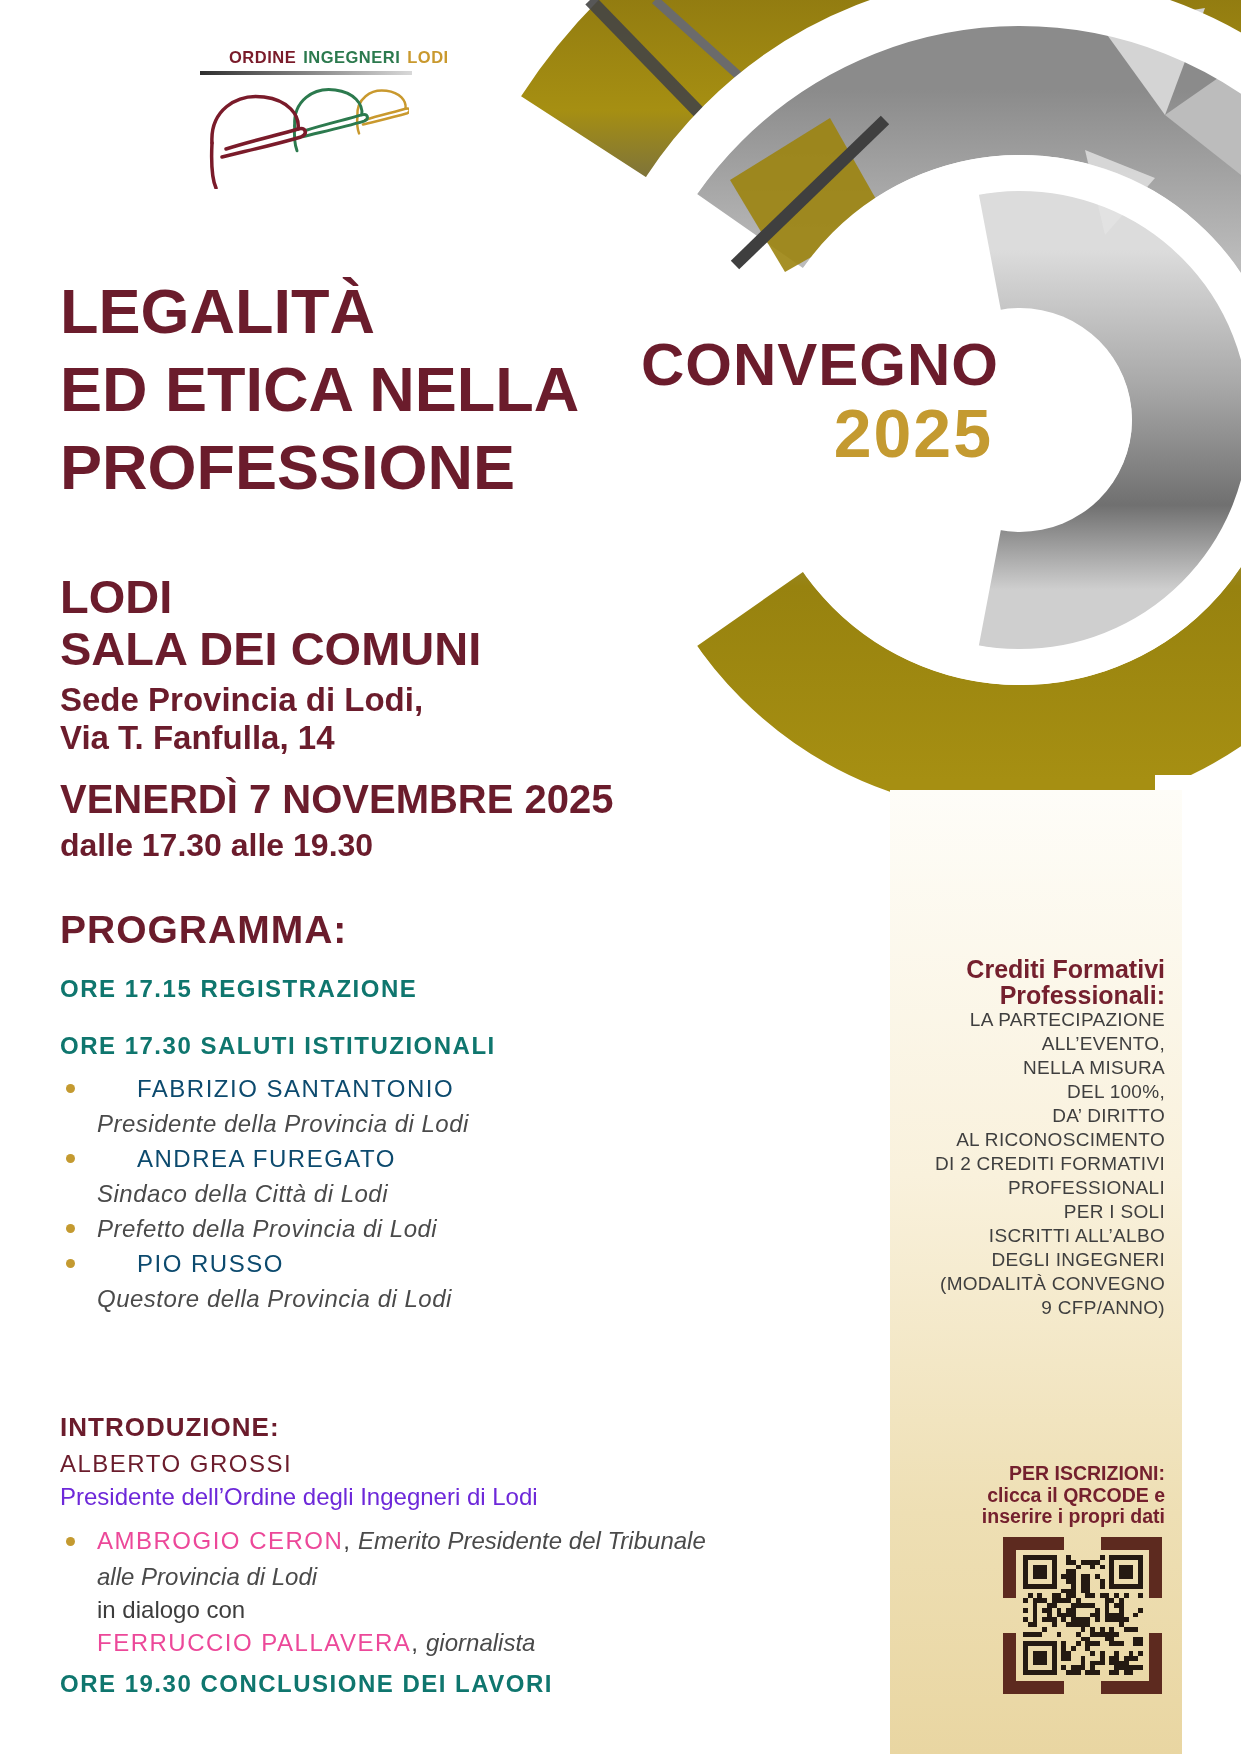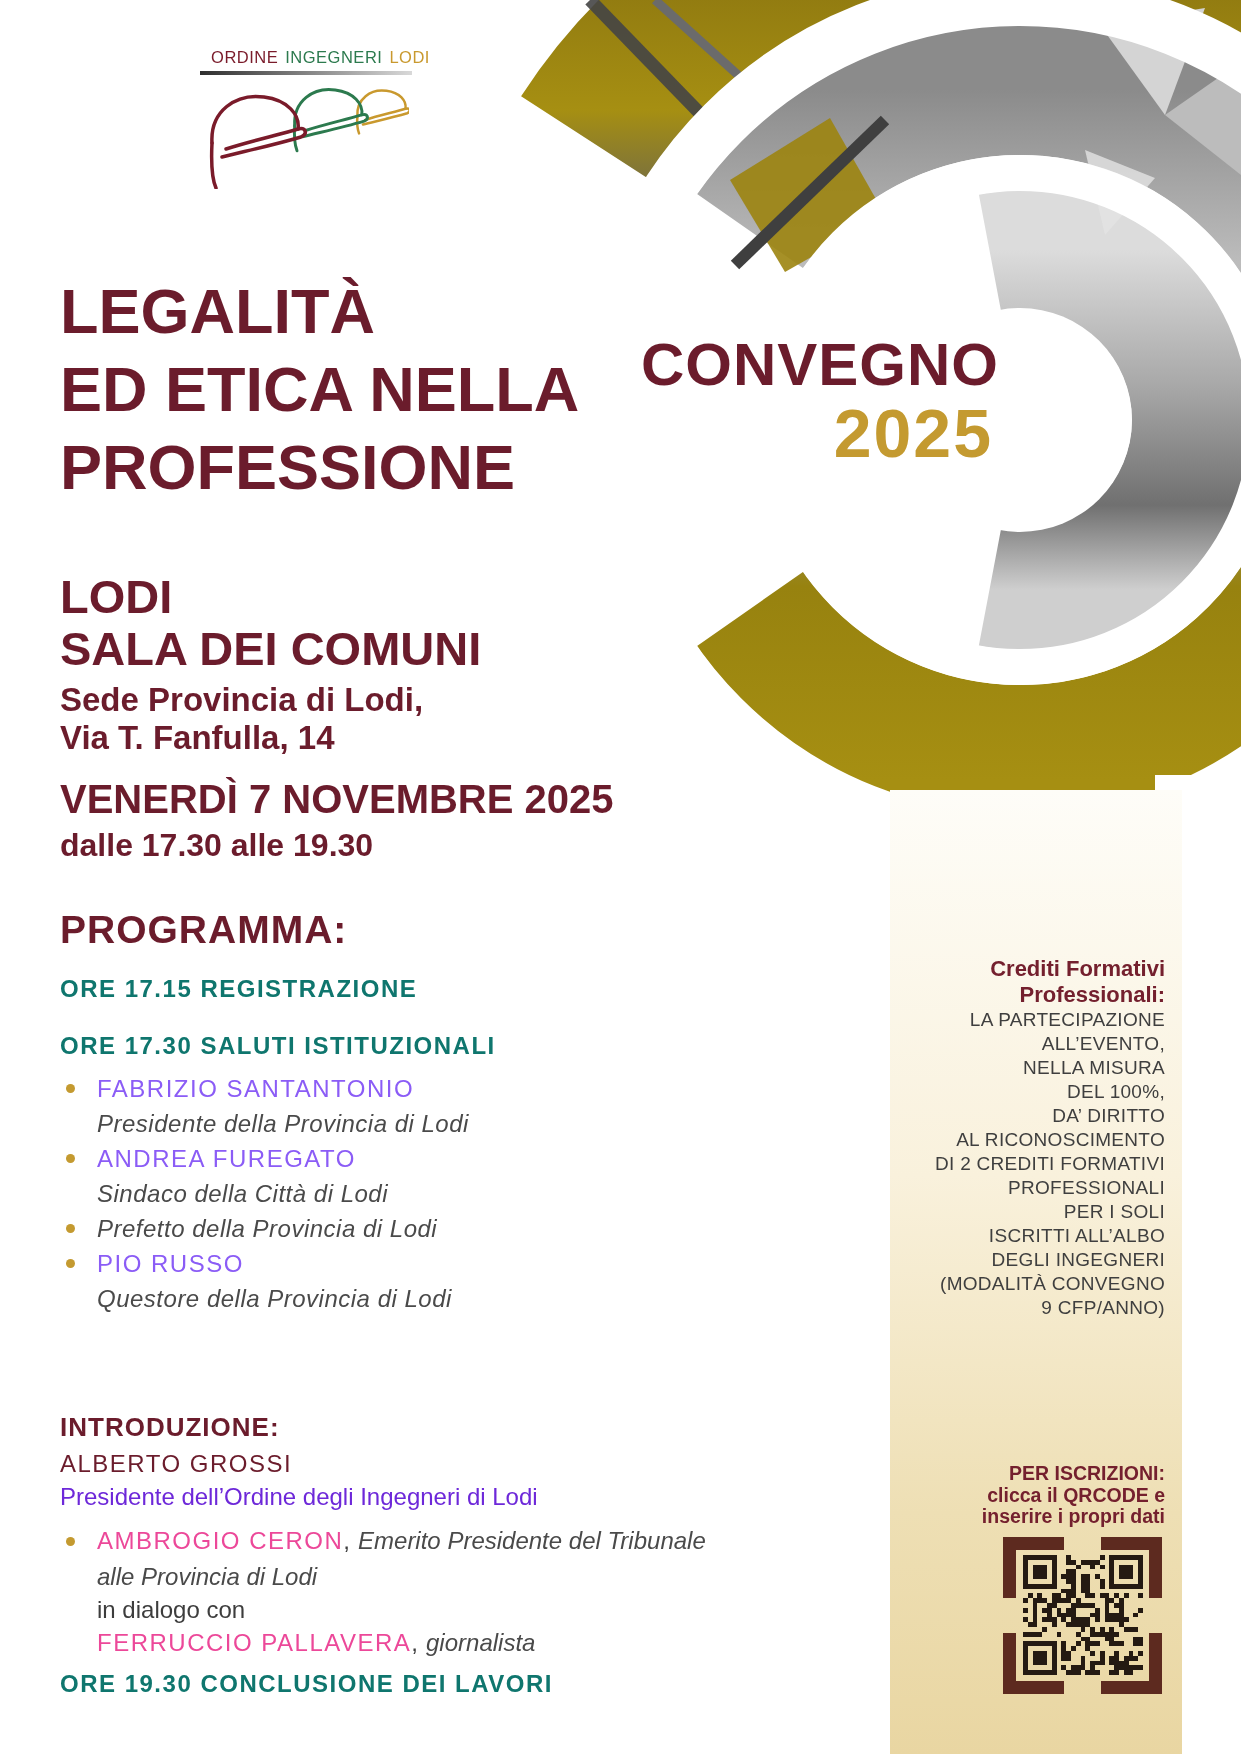--- a/index.html
+++ b/index.html
@@ -2,34 +2,34 @@
 <html><head>
 <meta charset="utf-8">
 <style>
   html,body{margin:0;padding:0;background:#fff;}
   .page{position:relative;width:1241px;height:1754px;background:#ffffff;overflow:hidden;
         font-family:"Liberation Sans",sans-serif;}
   .swirl{position:absolute;left:500px;top:0;width:741px;height:870px;z-index:1;}
   .sidebar{position:absolute;left:890px;top:790px;width:292px;height:964px;z-index:2;
            background:linear-gradient(180deg,#fefdf8 0%,#f9f1dc 40%,#eedfb4 75%,#e9d6a2 100%);}
   .credits{position:absolute;top:166px;left:20px;right:17px;text-align:right;}
-  .ct{font-size:22px;font-weight:800;color:#74202e;line-height:26px;}
+  .ct{font-size:25px;font-weight:800;color:#74202e;line-height:26px;}
   .cl{font-size:19px;color:#3f3f3f;line-height:24px;letter-spacing:.3px;}
   .cl:first-of-type{margin-top:2px;}
   .iscrizioni{position:absolute;top:673px;left:24px;right:17px;text-align:right;}
   .il{font-size:19.5px;font-weight:800;color:#74202e;line-height:21.5px;}
   .qr-wrap{position:absolute;top:747px;left:113px;width:159px;height:157px;cursor:pointer;}
   .qr-c{position:absolute;width:48px;height:48px;}
   .qr-tl{left:0;top:0;border-top:13px solid #5d2a1f;border-left:13px solid #5d2a1f;}
   .qr-tr{right:0;top:0;border-top:13px solid #5d2a1f;border-right:13px solid #5d2a1f;}
   .qr-bl{left:0;bottom:0;border-bottom:13px solid #5d2a1f;border-left:13px solid #5d2a1f;}
   .qr-br{right:0;bottom:0;border-bottom:13px solid #5d2a1f;border-right:13px solid #5d2a1f;}
   .qr-img{position:absolute;left:20px;top:18px;width:120px;height:120px;}
   .logo{position:absolute;left:200px;top:48px;width:212px;z-index:3;text-align:center;}
-  .logo-text{display:flex;justify-content:center;gap:7px;font-size:16.5px;font-weight:400;letter-spacing:.5px;padding-left:29px;}
+  .logo-text{display:flex;gap:7px;font-size:16.5px;font-weight:700;letter-spacing:.5px;padding-left:29px;}
   .lw-ordine{color:#7a1b2a;} .lw-ing{color:#2c7a4e;} .lw-lodi{color:#c9992e;}
   .logo-bar{height:4px;margin-top:4px;background:linear-gradient(90deg,#2e2e2e 0%,#8c8c8c 55%,#d9d9d9 100%);}
   .helmets{margin-top:4px;}
   .title{position:absolute;left:60px;top:272px;z-index:3;color:#6b1c2c;
          font-size:63px;font-weight:800;line-height:78px;letter-spacing:0;}
   .convegno{position:absolute;left:640px;top:336px;width:360px;text-align:right;z-index:3;}
   .c1{font-size:60px;font-weight:800;color:#6b1c2c;line-height:58px;letter-spacing:1px;text-align:center;}
   .c2{font-size:68px;font-weight:800;color:#c49a30;line-height:70px;margin-top:4px;padding-right:7px;letter-spacing:2px;}
   .venue{position:absolute;left:60px;top:571px;z-index:3;color:#6b1c2c;}
   .v-big{font-size:47px;font-weight:800;line-height:52px;}
@@ -39,21 +39,21 @@
   .dt-date{font-size:40px;font-weight:800;line-height:48px;}
   .dt-time{font-size:32px;font-weight:700;line-height:40px;margin-top:2px;}
   .programma{position:absolute;left:60px;top:908px;z-index:3;font-size:39px;font-weight:800;
              color:#6b1c2c;letter-spacing:1px;}
   .slot{position:absolute;left:60px;z-index:3;font-size:24px;font-weight:700;color:#0f766e;letter-spacing:1.5px;}
   .s1{top:975px;} .s2{top:1032px;} .s3{top:1670px;}
   .speakers{position:absolute;left:60px;top:1071px;width:720px;z-index:3;}
   .speaker{display:flex;align-items:flex-start;}
   .bullet{width:9px;height:9px;border-radius:50%;background:#c49a30;margin:13px 22px 0 6px;flex:none;}
   .sp{line-height:35px;}
-  .sp-name{font-size:24px;color:#8b5cf6;letter-spacing:1.5px;}
+  .sp-name{font-size:24px;color:#0c4a6e;letter-spacing:1.5px;margin-left:40px;}
   .sp-role{font-size:24px;font-style:italic;color:#4a4a4a;letter-spacing:.5px;}
   .intro{position:absolute;left:60px;top:1412px;z-index:3;line-height:31px;}
   .intro-h{font-size:26px;font-weight:800;color:#6b1c2c;letter-spacing:1px;}
   .intro-name{font-size:24px;color:#6b1c2c;letter-spacing:1.5px;margin-top:5px;}
   .intro-role{font-size:24px;color:#6d28d9;margin-top:2px;}
   .dialogue{position:absolute;left:60px;top:1524px;width:740px;z-index:3;display:flex;}
   .dlg{line-height:33px;}
   .mname{font-size:24px;color:#ec4899;letter-spacing:1.5px;}
   .dsep{font-size:24px;color:#3d3d3d;}
   .drole{font-size:24px;font-style:italic;color:#4a4a4a;margin-left:8px;}

